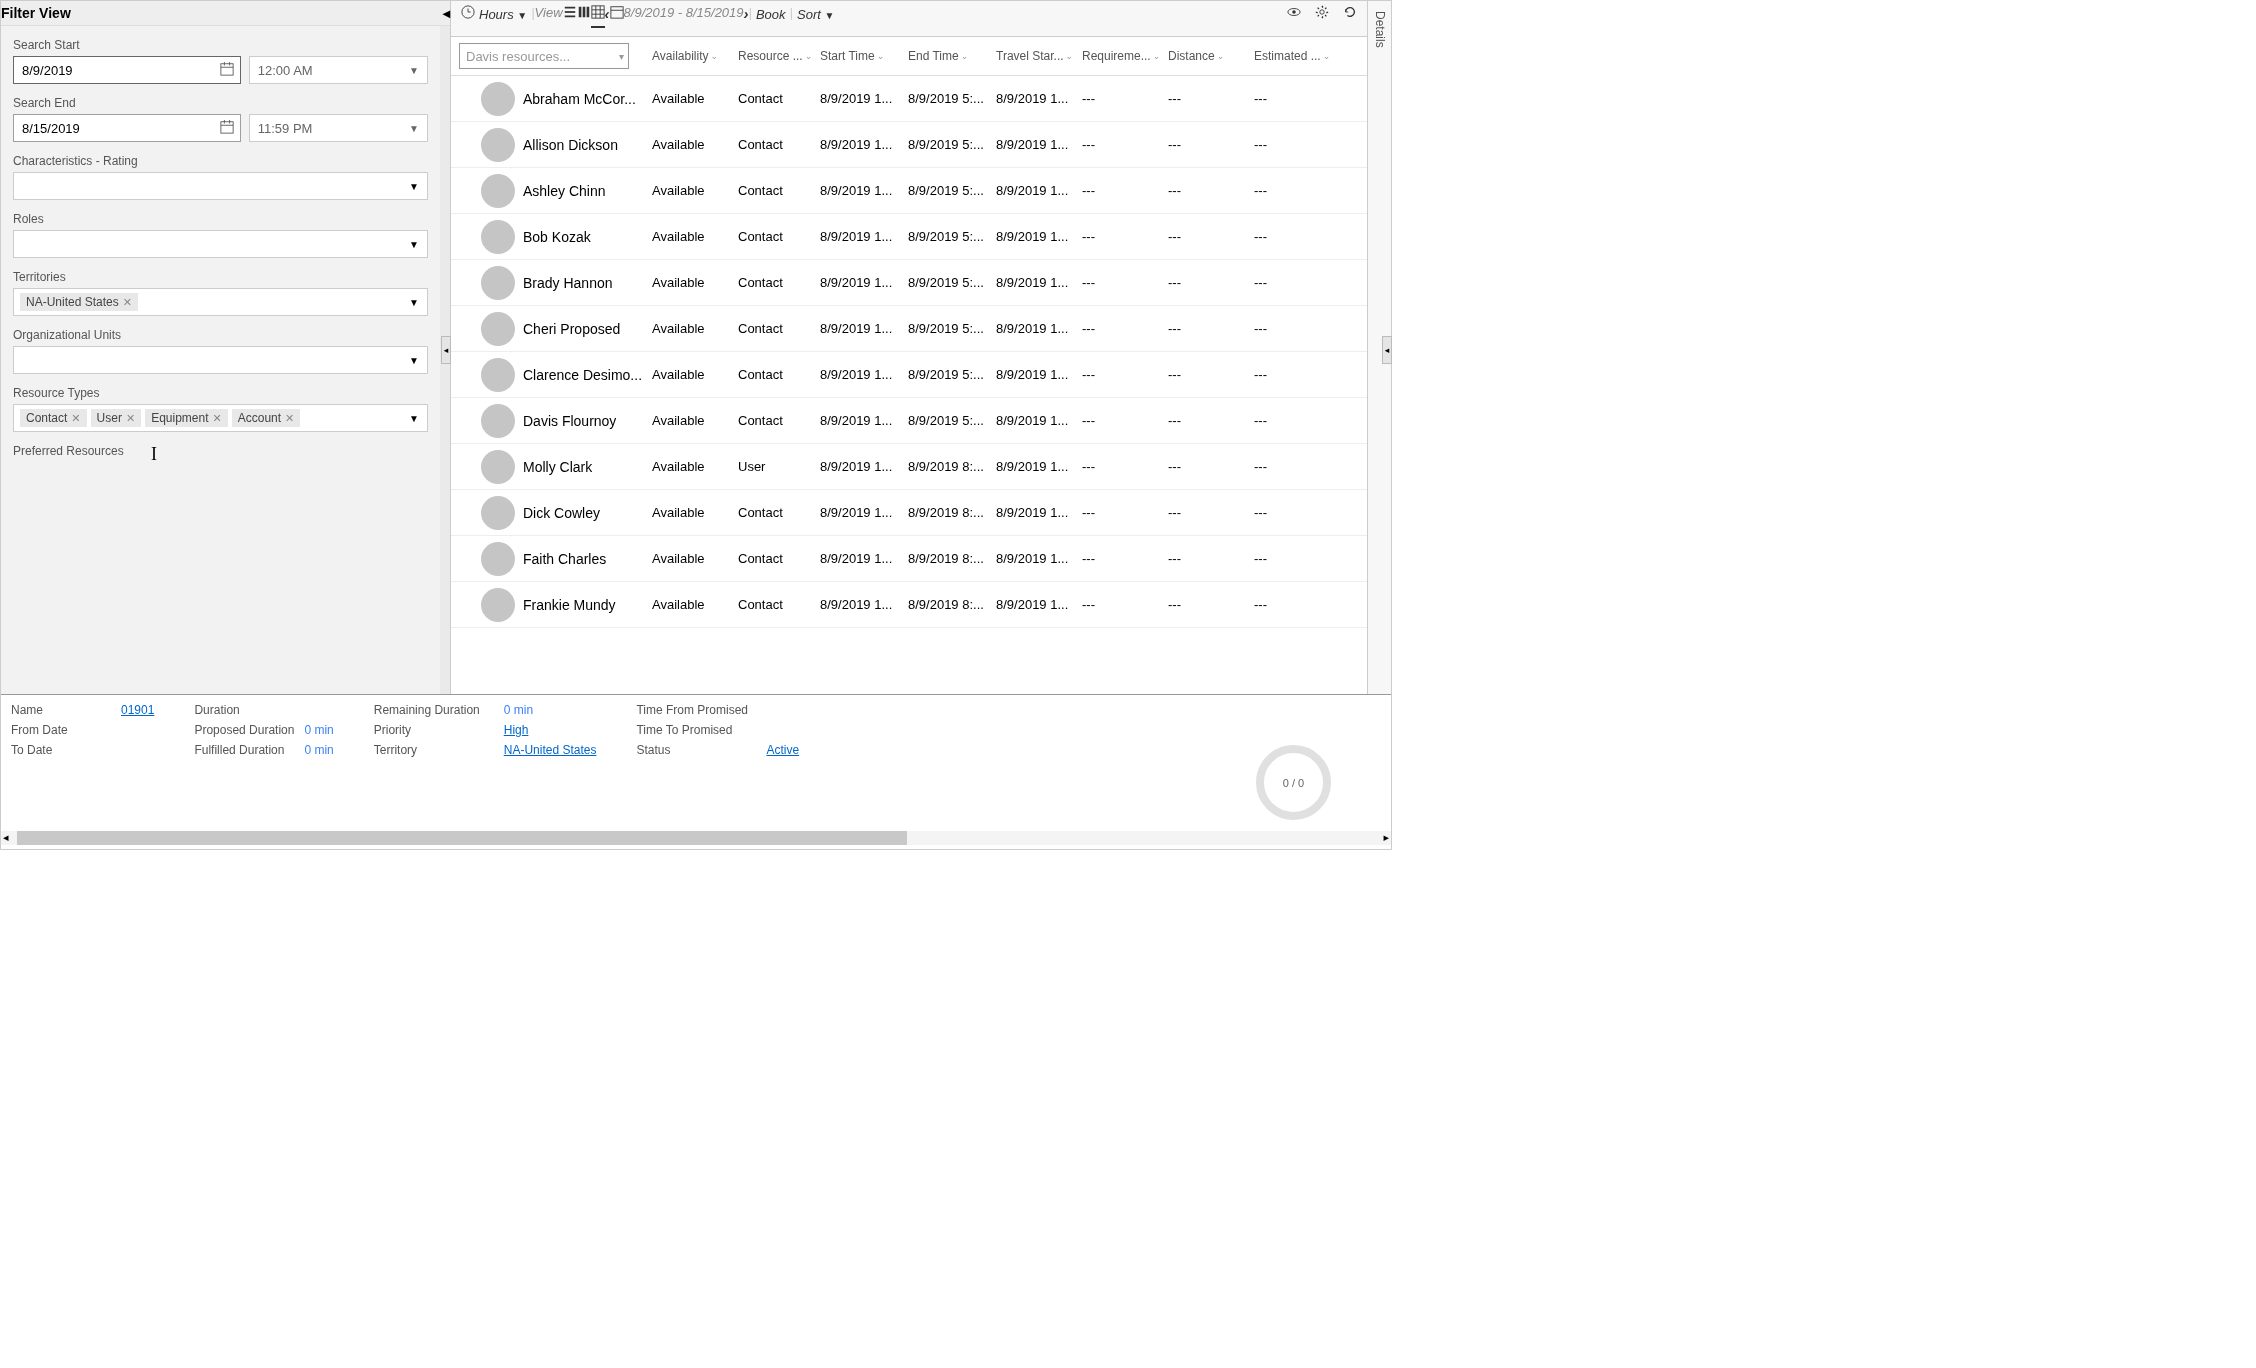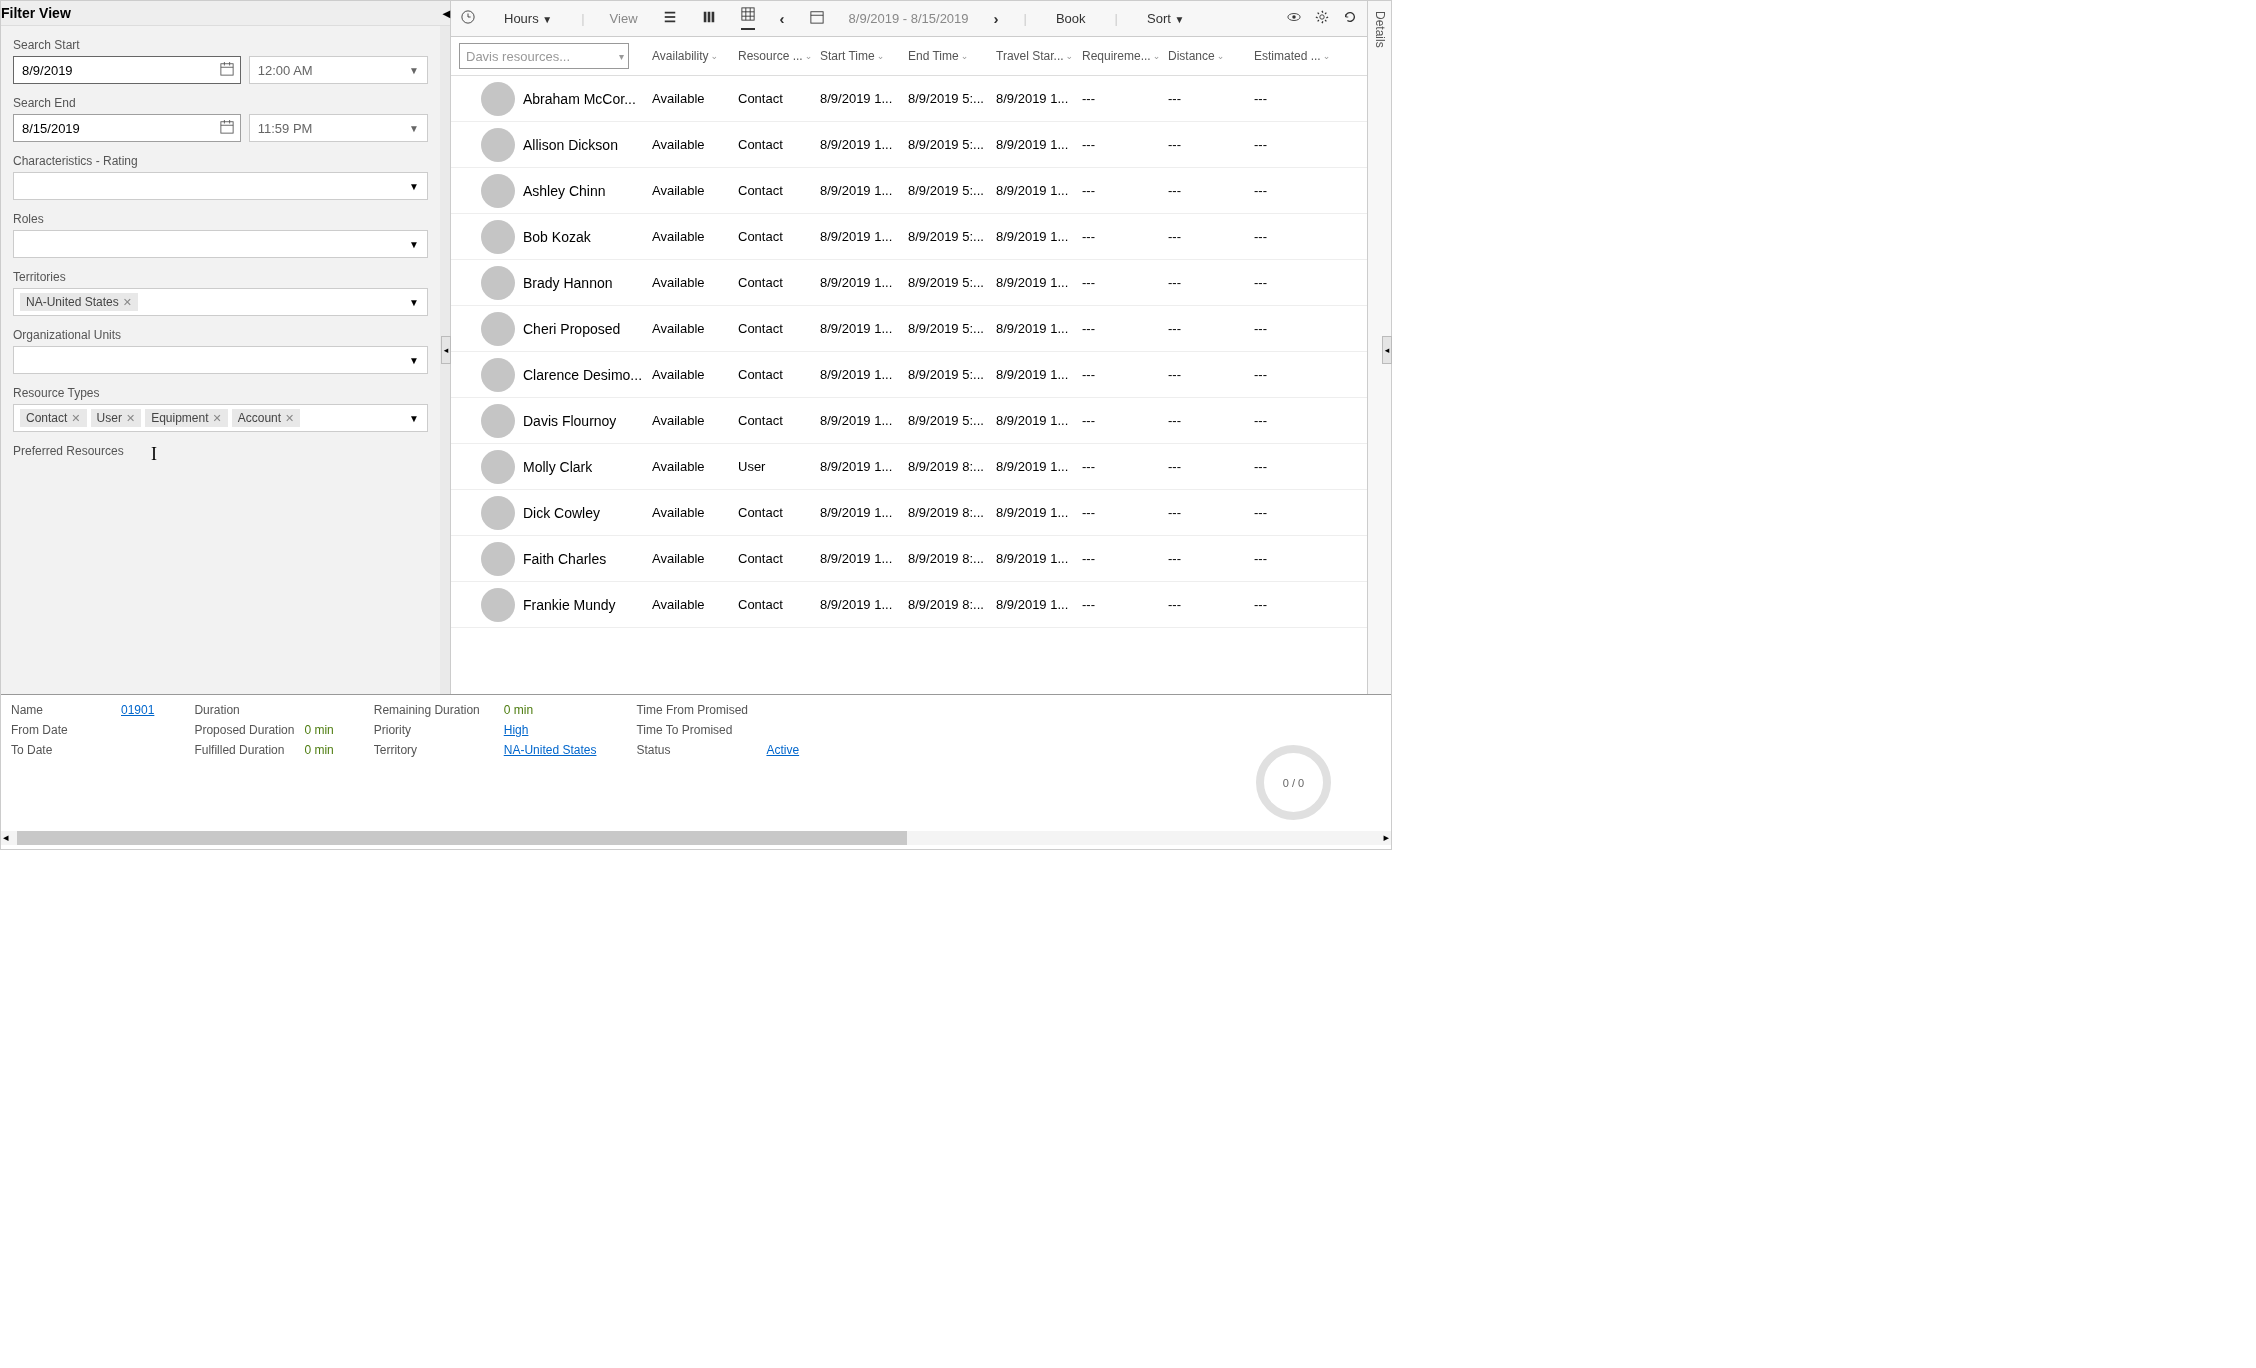--- a/index.html
+++ b/index.html
@@ -20,21 +20,21 @@
 .time-input .caret, .select-box .caret { position: absolute; right: 8px; }
 .select-box { background: #fff; border: 1px solid #ccc; min-height: 28px; display: flex; align-items: center; padding: 2px 6px; font-size: 13px; position: relative; flex-wrap: wrap; gap: 4px; }
 .tag { background: #e8e8e8; padding: 2px 6px; font-size: 12px; display: inline-flex; align-items: center; gap: 4px; color: #444; }
 .tag .x { color: #888; cursor: pointer; font-size: 11px; }
 .filter-footer { padding: 6px 10px; background: #f2f2f2; border-top: 1px solid #ddd; display: flex; justify-content: flex-end; }
 .search-btn { background: #e9e9e9; border: 1px solid #bbb; padding: 4px 20px; font-size: 13px; cursor: pointer; }
 .filter-scroll-track { width: 10px; background: #eaeaea; }
 
 
 .main-area { flex: 1; display: flex; flex-direction: column; min-width: 0; }
-.toolbar { display: flex; align-items: center; gap: 25px; padding: 4px 10px; border-bottom: 1px solid #ccc; background: #f7f7f7; font-size: 13px; color: #333; height: 36px; }
+.toolbar { display: flex; align-items: flex-start; gap: 0; padding: 4px 10px; border-bottom: 1px solid #ccc; background: #f7f7f7; font-size: 13px; color: #333; height: 36px; font-style: italic; }
 .toolbar .sep { color: #ccc; }
 .toolbar .tb-btn { cursor: pointer; padding: 2px 4px; }
 .toolbar .tb-icon { cursor: pointer; font-size: 15px; }
 .toolbar .active-view { border-bottom: 2px solid #333; padding-bottom: 4px; }
 .toolbar-right { margin-left: auto; display: flex; gap: 14px; align-items: center; }
 
 .grid-container { flex: 1; display: flex; min-height: 0; }
 .grid-wrap { flex: 1; overflow: auto; position: relative; }
 .grid-header { display: flex; border-bottom: 1px solid #ddd; background: #fff; position: sticky; top: 0; }
 .gh-cell { font-size: 12px; color: #555; padding: 8px 6px; display: flex; align-items: center; gap: 2px; white-space: nowrap; }
@@ -63,21 +63,21 @@
 .details-rail { width: 24px; background: #f7f7f7; border-left: 1px solid #ccc; display: flex; align-items: flex-start; justify-content: center; padding-top: 10px; }
 .details-text { writing-mode: vertical-rl; font-size: 12px; color: #555; }
 
 
 .bottom-panel { position: absolute; bottom: 0; left: 0; right: 0; height: 155px; background: #fff; border-top: 1px solid #999; padding: 8px 10px 0 10px; }
 .bottom-title { font-size: 20px; font-weight: 300; margin-bottom: 8px; }
 .bottom-grid { display: flex; gap: 40px; font-size: 12px; }
 .b-col { display: flex; flex-direction: column; gap: 6px; }
 .b-row { display: flex; }
 .b-label { width: 110px; color: #555; }
-.b-val { color: #4d7c0f; }
+.b-val { color: #3b82f6; }
 .b-link { color: #0066cc; text-decoration: underline; cursor: pointer; }
 .progress-ring { position: absolute; right: 60px; top: 50px; width: 75px; height: 75px; border: 8px solid #e0e0e0; border-radius: 50%; display: flex; align-items: center; justify-content: center; font-size: 11px; color: #666; }
 .bottom-hscroll { position: absolute; bottom: 4px; left: 0; right: 0; height: 14px; background: #f4f4f4; }
 .bottom-hscroll .thumb { position: absolute; left: 16px; height: 100%; background: #c8c8c8; width: 64%; }
 
 .caret-sym { font-size: 10px; }
 .text-cursor { position: absolute; left: 150px; top: 418px; font-size: 18px; font-family: serif; pointer-events: none; }
 
 .expand-tab { position: absolute; right: -1px; top: 335px; width: 10px; height: 28px; background: #e5e5e5; border: 1px solid #bbb; display: flex; align-items: center; justify-content: center; font-size: 9px; cursor: pointer; }
 .down-handle { text-align: center; font-size: 10px; color: #666; background: #eee; width: 30px; margin: 0 auto; cursor: pointer; }

